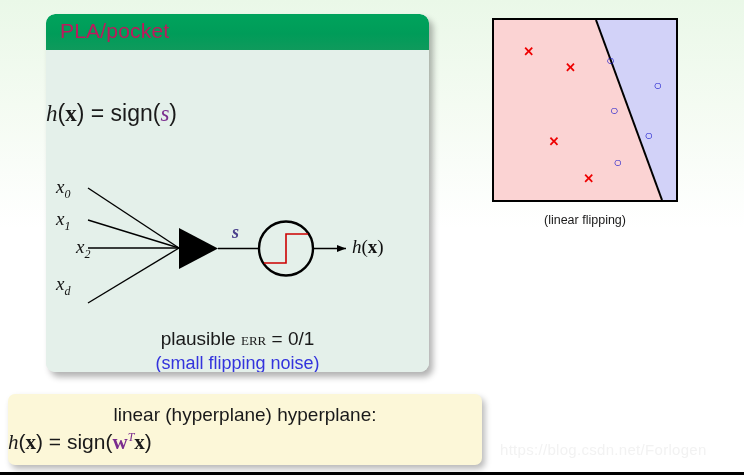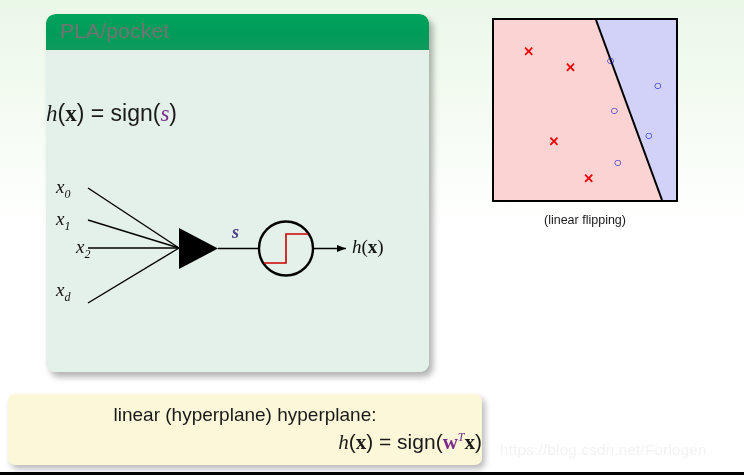--- a/index.html
+++ b/index.html
@@ -40,21 +40,21 @@
     height: 36px;
     background: linear-gradient(to bottom, #00a35c 0%, #009c59 55%, #0f9a5c 100%);
     border-top-left-radius: 9px;
     border-top-right-radius: 9px;
   }
   .green-header-title {
     position: absolute;
     left: 14px;
     top: 5px;
     font-size: 21px;
-    color: #737373;
+    color: #be185d;
     letter-spacing: 0.2px;
   }
   .green-body {
     position: absolute;
     left: 0;
     top: 36px;
     width: 100%;
     height: 322px;
     background: #e4f0ea;
   }
@@ -199,21 +199,21 @@
     width: 100%;
     text-align: center;
     font-size: 19px;
     color: #1a1a1a;
   }
   .cream-line2 {
     position: absolute;
     left: 0;
     top: 36px;
     width: 100%;
-    text-align: right;
+    text-align: left;
     font-size: 21px;
     color: #1a1a1a;
     font-family: "Liberation Serif", serif;
   }
   .cream-line2 .ital { font-style: italic; }
   .cream-line2 .sans { font-family: "Liberation Sans", sans-serif; font-style: normal; }
   .cream-line2 .bold-x { font-weight: bold; font-style: normal; }
   .cream-line2 .bold-w { font-weight: bold; font-style: normal; color: #7b2d8e; }
   .cream-line2 sup { font-size: 12px; font-style: italic; color: #7b2d8e; }
 
@@ -275,31 +275,38 @@
 
         <div class="inlabel" style="left:10px; top:8px;">
           <span>x</span><sub>0</sub>
         </div>
         <div class="inlabel" style="left:10px; top:40px;">
           <span>x</span><sub>1</sub>
         </div>
         <div class="inlabel" style="left:10px; top:68px;margin-left:20px;">
           <span>x</span><sub>2</sub>
         </div>
-        <div class="inlabel" style="left:10px; top:111px;">
+        <div class="inlabel" style="left:10px; top:105px;">
           <span>x</span><sub>d</sub>
         </div>
 
         <div class="slabel" style="left:186px; top:54px;">s</div>
 
         <div class="outlabel" style="left:306px; top:68px;">
           <span>h</span><span style="font-style:normal">(</span><b>x</b><span style="font-style:normal">)</span>
         </div>
       </div>
 
+      <div class="lines">
+        <div class="line1">
+          <span>plausible </span><span class="smallcaps">err</span><span> = 0/1</span>
+        </div>
+        <div class="line2">(small flipping noise)</div>
+
+      </div>
 
     </div>
   </div>
 
   <div class="figure-wrap">
     <div class="plot">
       <svg width="182" height="180" viewBox="0 0 182 180">
         <polygon points="0,0 102,0 168,180 0,180" fill="#fbd3d3"></polygon>
         <polygon points="102,0 182,0 182,180 168,180" fill="#d2d2f8"></polygon>
         <line x1="102" y1="0" x2="168" y2="180" stroke="#000" stroke-width="2"></line>

